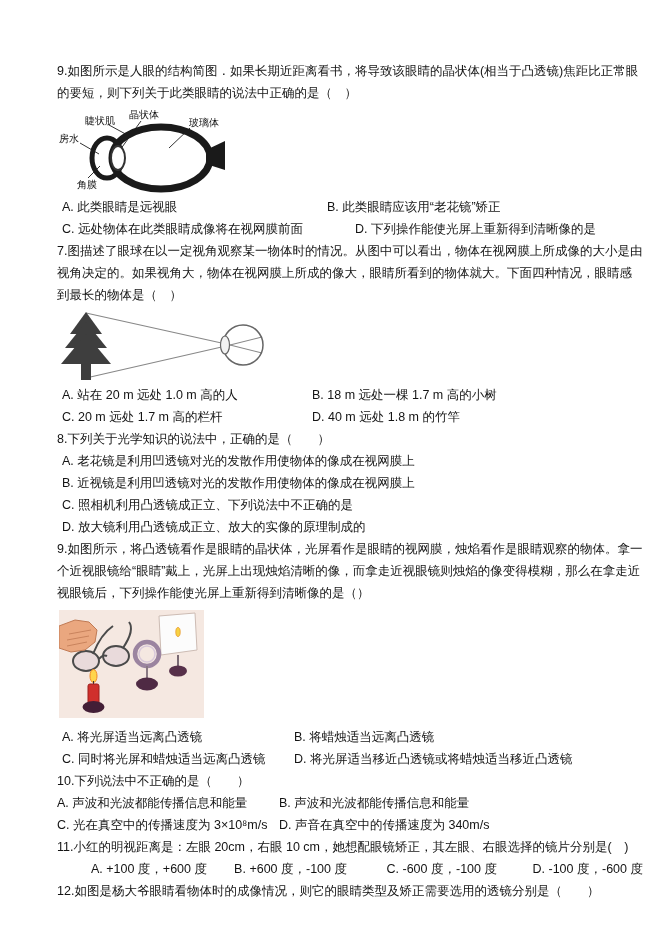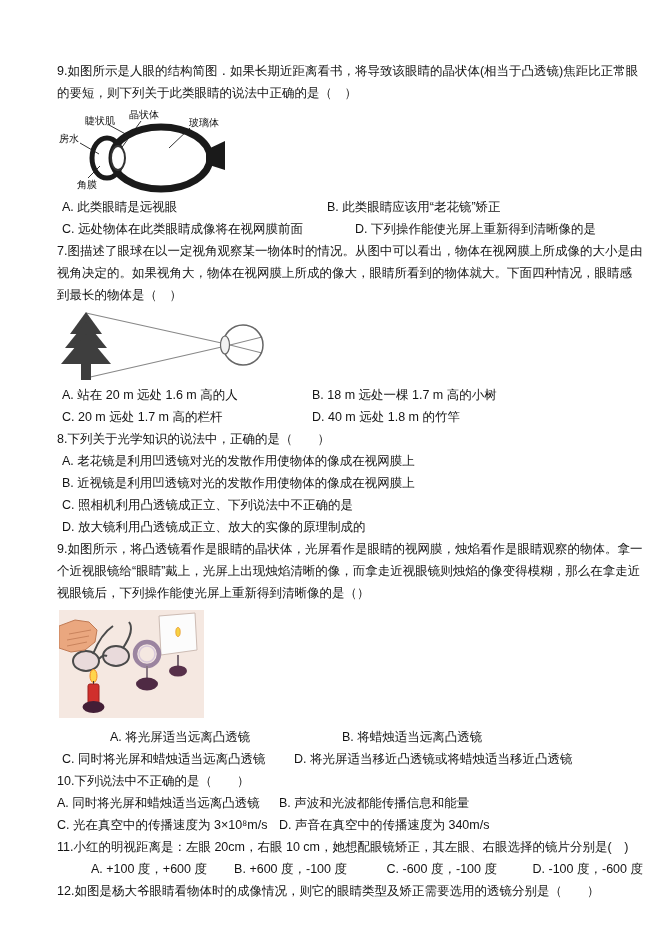--- a/index.html
+++ b/index.html
@@ -78,21 +78,21 @@
         <polygon points="25,12 4,38 46,38"></polygon>
         <polygon points="25,24 0,54 50,54"></polygon>
         <rect x="20" y="54" width="10" height="16"></rect>
       </g>
 
       <circle cx="182" cy="35" r="20" fill="none" stroke="#666" stroke-width="1.5"></circle>
       <ellipse cx="164" cy="35" rx="4.5" ry="9" fill="#f2f2f2" stroke="#666" stroke-width="1.2"></ellipse>
     </svg>
 
     <div class="opts2" style="grid-template-columns:250px auto;">
-      <span class="opt">A. 站在 20 m 远处 1.6 m 高的人</span>
+      <span class="opt">A. 站在 20 m 远处 1.0 m 高的人</span>
       <span class="opt">B. 18 m 远处一棵 1.7 m 高的小树</span>
     </div>
     <div class="opts2" style="grid-template-columns:250px auto;">
       <span class="opt">C. 20 m 远处 1.7 m 高的栏杆</span>
       <span class="opt">D. 40 m 远处 1.8 m 的竹竿</span>
     </div>
   </div>
 
   <div class="opts1col">
     <p class="qtext">8.下列关于光学知识的说法中，正确的是（　　）</p>
@@ -132,34 +132,34 @@
         <line x1="8" y1="30" x2="30" y2="26"></line>
         <line x1="10" y1="24" x2="32" y2="20"></line>
       </g>
 
       <ellipse cx="34.5" cy="66" rx="3.5" ry="6.5" fill="#ffd54d" stroke="#f08a24" stroke-width="1"></ellipse>
       <line x1="34.5" y1="71" x2="34.5" y2="75" stroke="#333" stroke-width="1"></line>
       <rect x="29" y="74" width="11" height="21" rx="2" fill="#d0302c" stroke="#9c1f1d" stroke-width="1"></rect>
       <ellipse cx="34.5" cy="97" rx="11" ry="6" fill="#431e36"></ellipse>
     </svg>
 
-    <div class="opts2" style="grid-template-columns:232px auto;margin-left:48px;">
+    <div class="opts2" style="grid-template-columns:232px auto;">
       <span class="opt">A. 将光屏适当远离凸透镜</span>
       <span class="opt">B. 将蜡烛适当远离凸透镜</span>
     </div>
     <div class="opts2" style="grid-template-columns:232px auto;">
       <span class="opt">C. 同时将光屏和蜡烛适当远离凸透镜</span>
       <span class="opt">D. 将光屏适当移近凸透镜或将蜡烛适当移近凸透镜</span>
     </div>
   </div>
 
   <div>
     <p class="qtext">10.下列说法中不正确的是（　　）</p>
     <div class="opts2" style="grid-template-columns:222px auto;padding-left:0;">
-      <span class="opt">A. 同时将光屏和蜡烛适当远离凸透镜</span>
+      <span class="opt">A. 声波和光波都能传播信息和能量</span>
       <span class="opt">B. 声波和光波都能传播信息和能量</span>
     </div>
     <div class="opts2" style="grid-template-columns:222px auto;padding-left:0;">
       <span class="opt">C. 光在真空中的传播速度为 3×10⁸m/s</span>
       <span class="opt">D. 声音在真空中的传播速度为 340m/s</span>
     </div>
   </div>
 
   <div>
     <p class="qtext">11.小红的明视距离是：左眼 20cm，右眼 10 cm，她想配眼镜矫正，其左眼、右眼选择的镜片分别是(　)</p>

